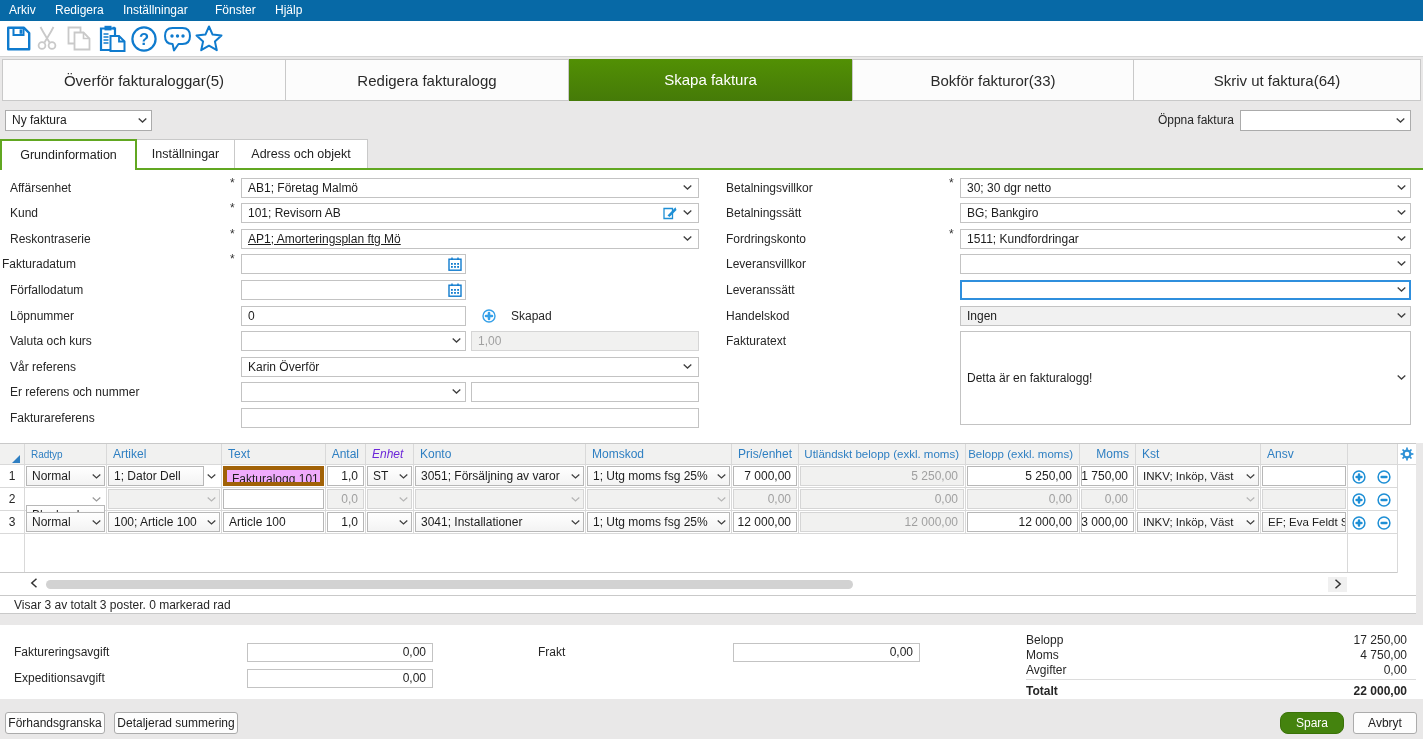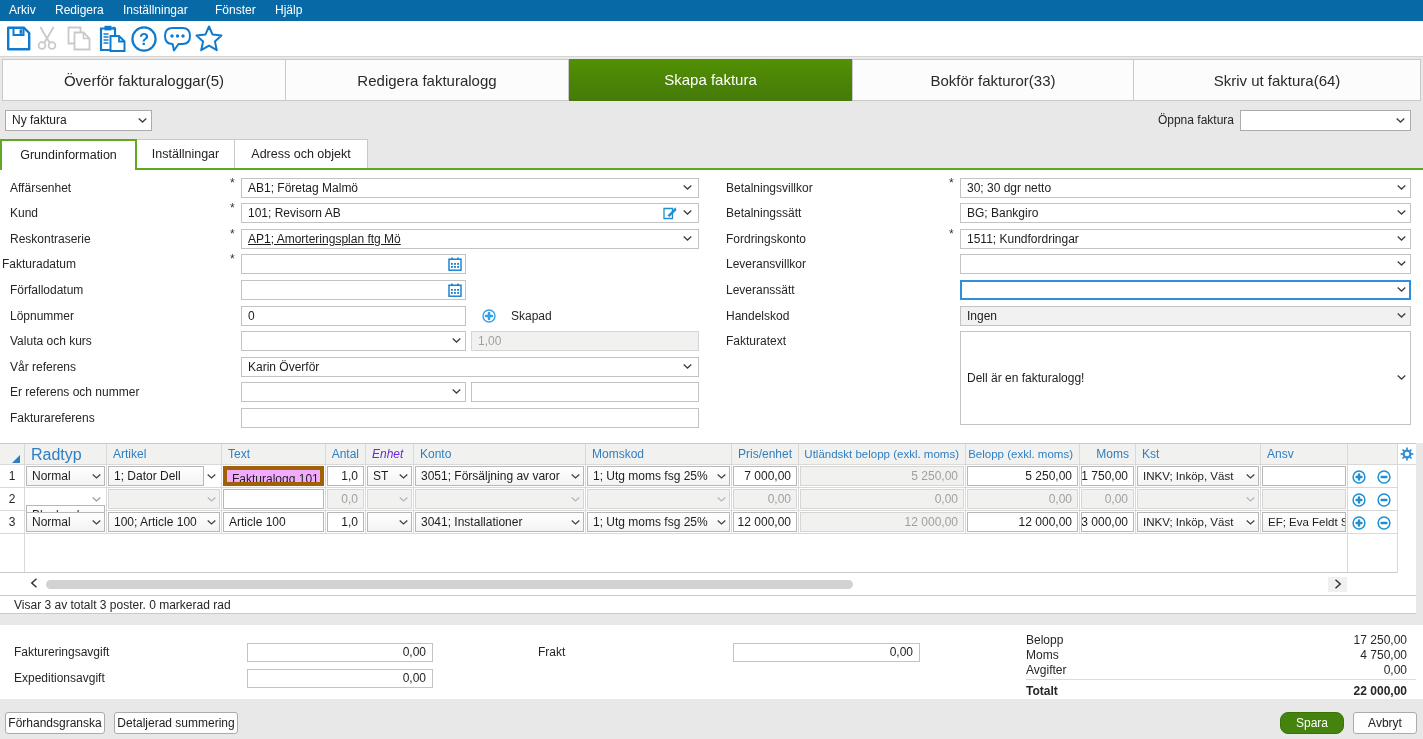--- a/index.html
+++ b/index.html
@@ -228,32 +228,32 @@
 <svg class="chev" style="left:1397px;top:287px;" width="9" height="5" viewBox="0 0 9 5">
     <path d="M0.7 0.5 L4.5 4 L8.3 0.5" fill="none" stroke="#3f3f3f" stroke-width="1.3"></path>
   </svg>
 <div class="fld" style="left:960px;top:306px;width:451px;height:20px;border:1px solid #c3c3c3;background:#f1f1f1;color:#1d1d1d;">
     <span class="tx" style="line-height:18px;">Ingen</span>
   </div>
 <svg class="chev" style="left:1397px;top:313px;" width="9" height="5" viewBox="0 0 9 5">
     <path d="M0.7 0.5 L4.5 4 L8.3 0.5" fill="none" stroke="#3f3f3f" stroke-width="1.3"></path>
   </svg>
 <div class="fld" style="left:960px;top:331px;width:451px;height:94px;">
-    <span class="tx" style="top:36px;line-height:20px;">Dell är en fakturalogg!</span>
+    <span class="tx" style="top:36px;line-height:20px;">Detta är en fakturalogg!</span>
   </div>
 <svg class="chev" style="left:1397px;top:375px;" width="9" height="5" viewBox="0 0 9 5">
     <path d="M0.7 0.5 L4.5 4 L8.3 0.5" fill="none" stroke="#3f3f3f" stroke-width="1.3"></path>
   </svg>
 <div class="ab" style="left:0;top:443px;width:1416px;height:171px;background:#fff;border-top:1px solid #c9c9c9;"></div>
 <div class="ab" style="left:1416px;top:443px;width:7px;height:171px;background:#e9e8e8;"></div>
 <div class="ab" style="left:0;top:444px;width:1397px;height:21px;background:#f1f1f0;border-bottom:1px solid #d9d9d9;"></div>
 <svg class="chev" style="left:12px;top:455px;" width="8" height="8">
     <polygon points="8,0 8,8 0,8" fill="#2e7fc2"></polygon>
   </svg>
-<div class="gc" style="left:31px;top:444px;width:70px;height:21px;line-height:21px;font-size:16px;color:#2e7fc2;">Radtyp</div>
+<div class="gc" style="left:31px;top:444px;width:70px;height:21px;line-height:21px;font-size:10px;color:#2e7fc2;">Radtyp</div>
 <div class="gc" style="left:113px;top:444px;width:103px;height:21px;line-height:21px;font-size:12px;color:#2e7fc2;">Artikel</div>
 <div class="gc" style="left:228px;top:444px;width:92px;height:21px;line-height:21px;font-size:12px;color:#2e7fc2;">Text</div>
 <div class="gc" style="left:327px;top:444px;width:32px;height:21px;line-height:21px;font-size:12px;color:#2e7fc2;text-align:right;">Antal</div>
 <div class="gc" style="left:372px;top:444px;width:36px;height:21px;line-height:21px;font-size:12px;color:#6d28d9;font-style:italic;">Enhet</div>
 <div class="gc" style="left:420px;top:444px;width:160px;height:21px;line-height:21px;font-size:12px;color:#2e7fc2;">Konto</div>
 <div class="gc" style="left:592px;top:444px;width:134px;height:21px;line-height:21px;font-size:12px;color:#2e7fc2;">Momskod</div>
 <div class="gc" style="left:733px;top:444px;width:59px;height:21px;line-height:21px;font-size:12px;color:#2e7fc2;text-align:right;">Pris/enhet</div>
 <div class="gc" style="left:800px;top:444px;width:159px;height:21px;line-height:21px;font-size:11.5px;color:#2e7fc2;text-align:right;">Utländskt belopp (exkl. moms)</div>
 <div class="gc" style="left:967px;top:444px;width:106px;height:21px;line-height:21px;font-size:11.5px;color:#2e7fc2;text-align:right;">Belopp (exkl. moms)</div>
 <div class="gc" style="left:1081px;top:444px;width:48px;height:21px;line-height:21px;font-size:12px;color:#2e7fc2;text-align:right;">Moms</div>

